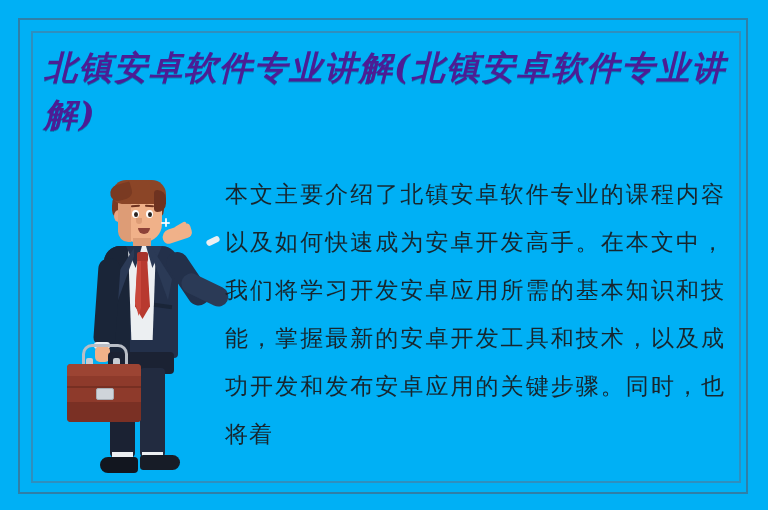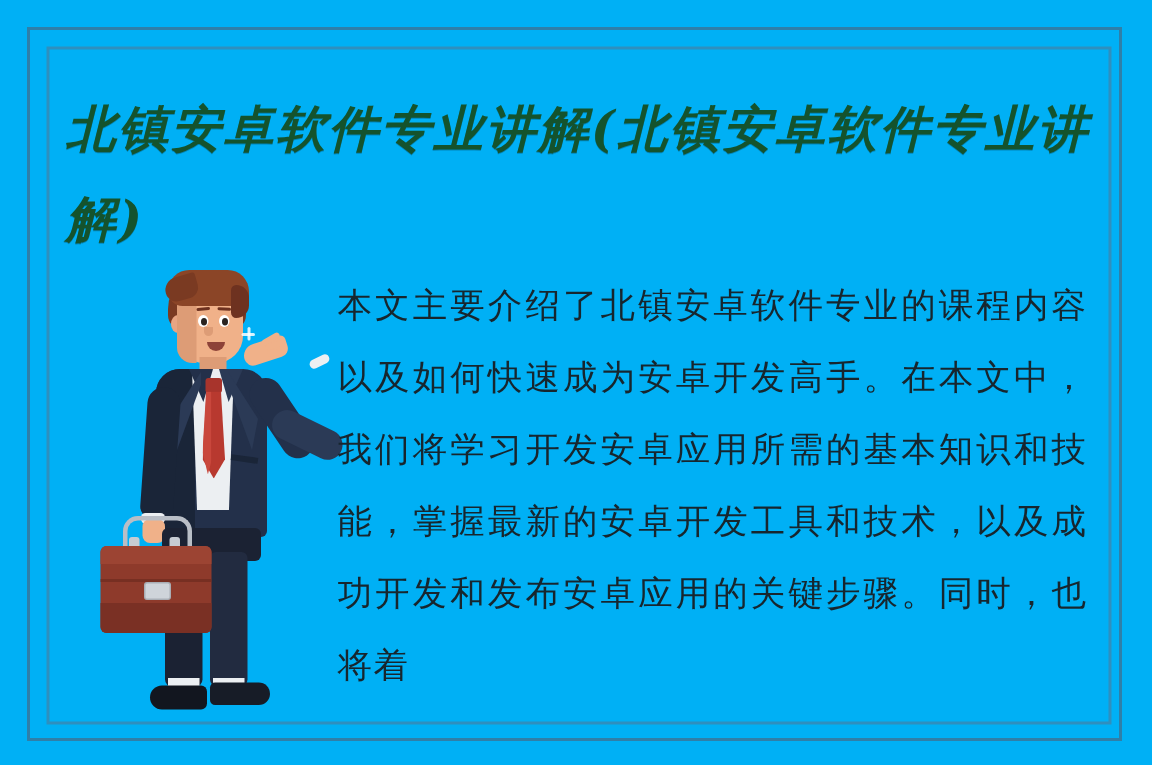--- a/index.html
+++ b/index.html
@@ -28,38 +28,38 @@
     left:31px;top:31px;
     width:710px;height:452px;
     border:2px solid #2f8fbe;
     box-sizing:border-box;
     pointer-events:none;
   }
 
   
   .title{
     position:absolute;
-    left:44px;top:56px;
+    left:44px;top:44px;
     width:700px;
     font-family:"DejaVu Serif","Liberation Serif",serif;
     font-size:33px;
     font-weight:700;
     font-style:italic;
     letter-spacing:2px;
-    line-height:60px;
-    color:#14532d;
+    line-height:47px;
+    color:#4c1d95;
     text-shadow:0 1px 0 rgba(0,0,0,.25);
     white-space:pre-wrap;
     word-break:break-all;
   }
 
   
   .body-copy{
     position:absolute;
-    left:225px;top:180px;
+    left:225px;top:170px;
     width:500px;
     font-family:"DejaVu Serif","Liberation Serif",serif;
     font-size:23px;
     line-height:48px;
     color:#17262e;
     letter-spacing:1px;
     text-align:justify;
     text-align-last:left;
     word-break:break-all;
   }

